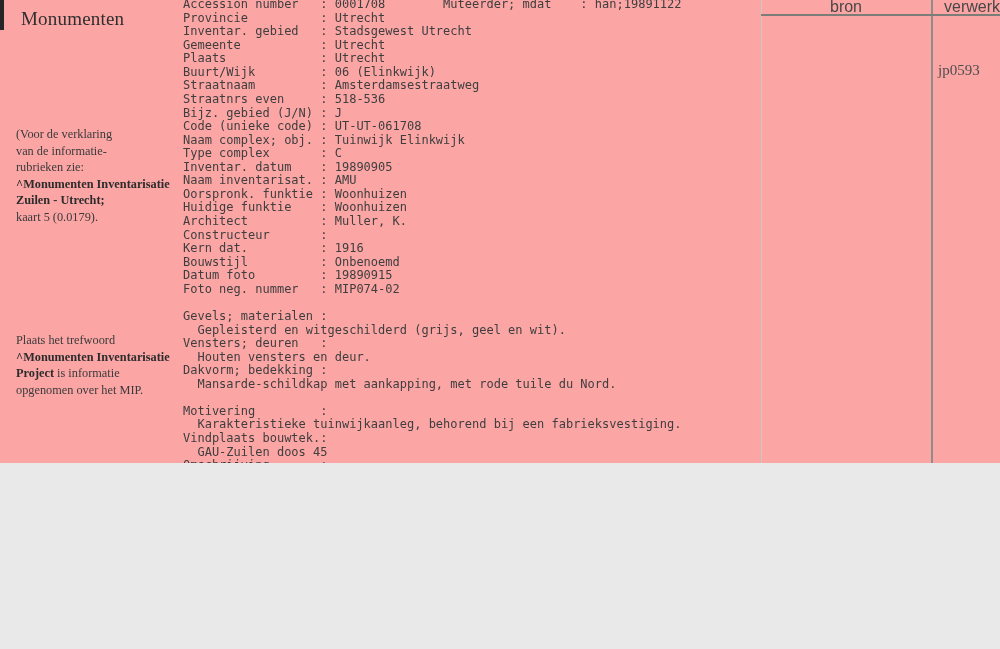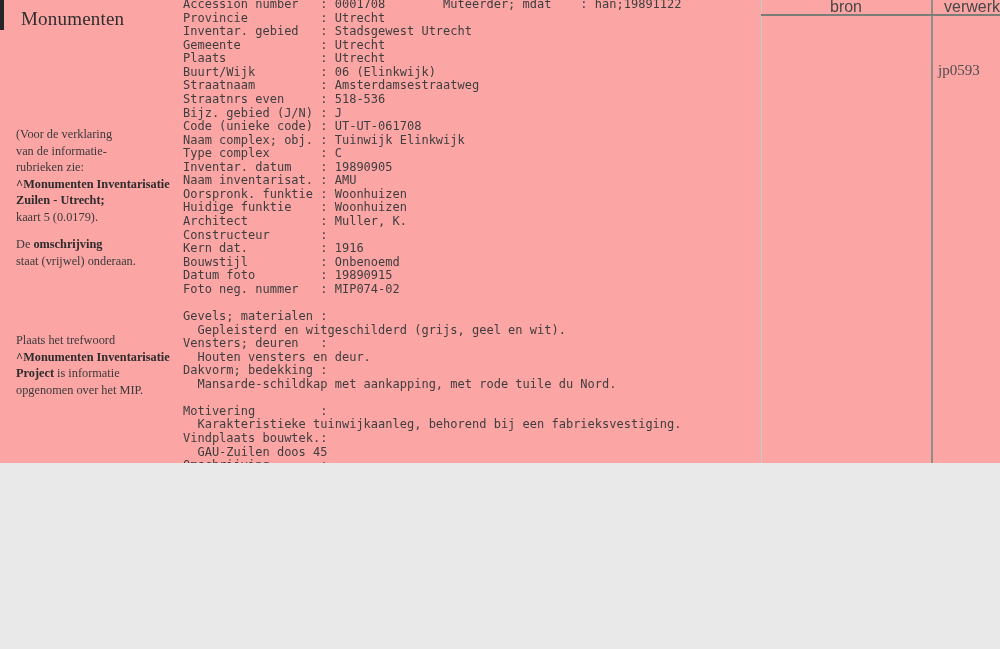--- a/index.html
+++ b/index.html
@@ -92,24 +92,20 @@
       <div>Monumenten</div>
     </div>
   <div class="sidebar-note note-1">
       <div><span>(Voor de verklaring</span></div>
       <div><span>van de informatie-</span></div>
       <div><span>rubrieken zie:</span></div>
       <div><span class="b">^Monumenten Inventarisatie</span></div>
       <div><span class="b">Zuilen - Utrecht;</span></div>
       <div><span>kaart 5 (0.0179).</span></div>
     </div>
-  <div class="sidebar-note note-2">
-      <div><span>De </span><span class="b">omschrijving</span></div>
-      <div><span>staat (vrijwel) onderaan.</span></div>
-    </div>
   <div class="sidebar-note note-3">
       <div><span>Plaats het trefwoord</span></div>
       <div><span class="b">^Monumenten Inventarisatie</span></div>
       <div><span class="b">Project</span><span> is informatie</span></div>
       <div><span>opgenomen over het MIP.</span></div>
     </div>
 
   <pre class="listing">Accession number   : 0001708        Muteerder; mdat    : han;19891122
 Provincie          : Utrecht
 Inventar. gebied   : Stadsgewest Utrecht

